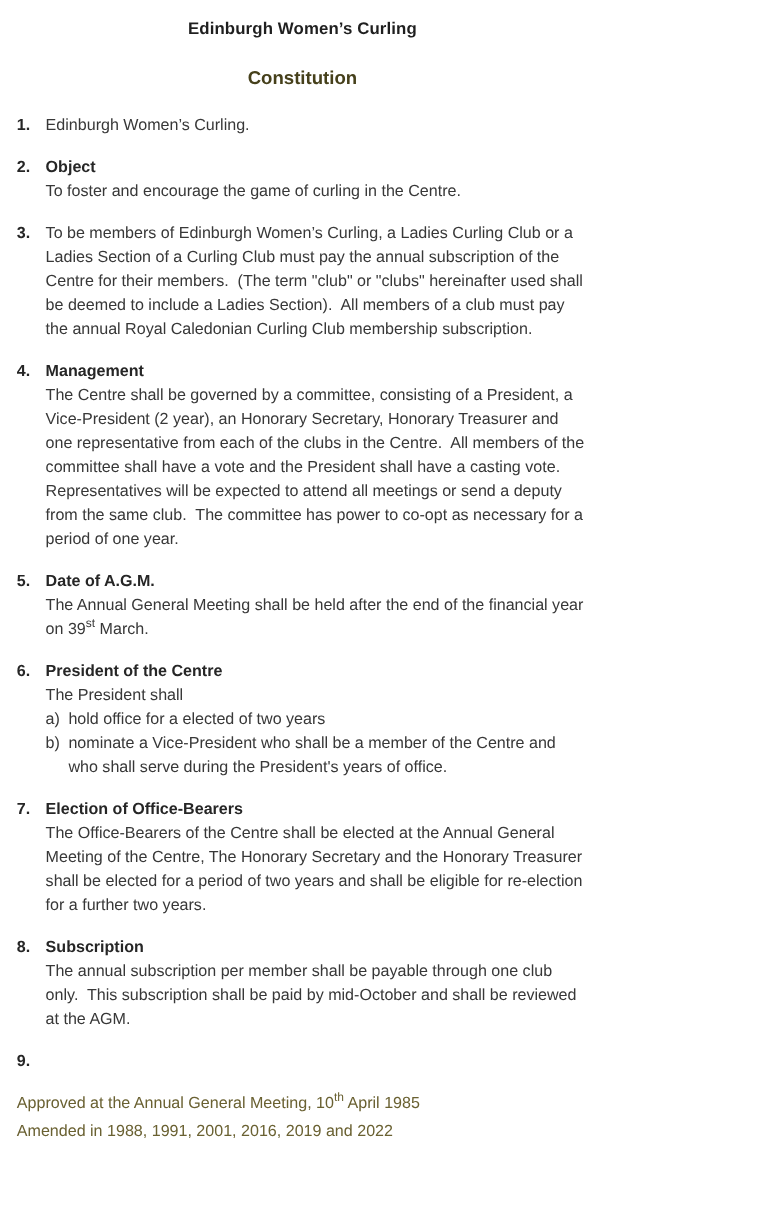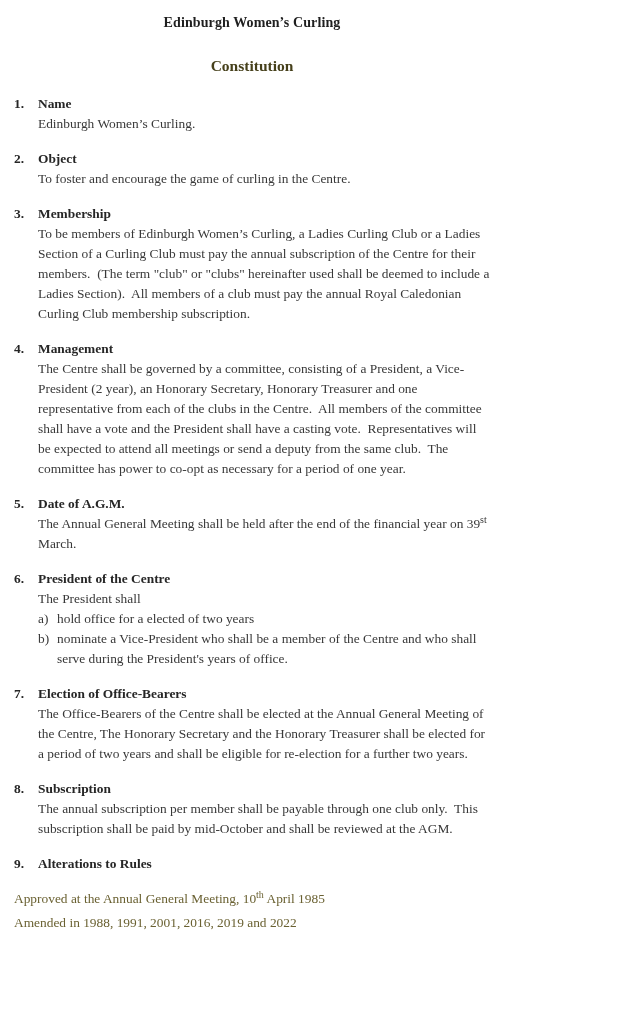--- a/index.html
+++ b/index.html
@@ -14,21 +14,20 @@
     width: 644px;
     min-height: 1023px;
     font-family: "Liberation Sans", "DejaVu Sans", sans-serif;
     color: var(--body-text);
   }
   .page {
     width: 516px;
     min-height: 1023px;
     padding: 15px 26px 20px 14px;
     background: #ffffff;
-    font-family: Liberation Serif, serif;
   }
   .doc-title {
     text-align: center;
     font-size: 14px;
     font-weight: bold;
     color: #1f1f1f;
     margin-bottom: 26px;
     letter-spacing: 0.1px;
   }
   .doc-subtitle {
@@ -82,37 +81,35 @@
 <body>
 
 <div class="page">
 
   <div class="doc-title">Edinburgh Women’s Curling</div>
   <div class="doc-subtitle">Constitution</div>
 
   <div class="section">
     <span class="sec-num">1.</span>
     <div class="sec-content">
-      <div class="sec-title">Name</div>
       <div class="sec-body">Edinburgh Women’s Curling.</div>
     </div>
   </div>
 
   <div class="section">
     <span class="sec-num">2.</span>
     <div class="sec-content">
       <div class="sec-title">Object</div>
       <div class="sec-body">To foster and encourage the game of curling in the Centre.</div>
     </div>
   </div>
 
   <div class="section">
     <span class="sec-num">3.</span>
     <div class="sec-content">
-      <div class="sec-title">Membership</div>
       <div class="sec-body">To be members of Edinburgh Women’s Curling, a Ladies Curling Club or a Ladies Section of a Curling Club must pay the annual subscription of the Centre for their members.  (The term "club" or "clubs" hereinafter used shall be deemed to include a Ladies Section).  All members of a club must pay the annual Royal Caledonian Curling Club membership subscription.</div>
     </div>
   </div>
 
   <div class="section">
     <span class="sec-num">4.</span>
     <div class="sec-content">
       <div class="sec-title">Management</div>
       <div class="sec-body">The Centre shall be governed by a committee, consisting of a President, a Vice-President (2 year), an Honorary Secretary, Honorary Treasurer and one representative from each of the clubs in the Centre.  All members of the committee shall have a vote and the President shall have a casting vote.  Representatives will be expected to attend all meetings or send a deputy from the same club.  The committee has power to co-opt as necessary for a period of one year.</div>
     </div>
@@ -156,21 +153,20 @@
     <span class="sec-num">8.</span>
     <div class="sec-content">
       <div class="sec-title">Subscription</div>
       <div class="sec-body">The annual subscription per member shall be payable through one club only.  This subscription shall be paid by mid-October and shall be reviewed at the AGM.</div>
     </div>
   </div>
 
   <div class="section">
     <span class="sec-num">9.</span>
     <div class="sec-content">
-      <div class="sec-title">Alterations to Rules</div>
     </div>
   </div>
 
   <div class="footer-line first"><span>Approved at the Annual General Meeting, 10</span><sup>th</sup><span> April 1985</span></div>
 
   <div class="footer-line">Amended in 1988, 1991, 2001, 2016, 2019 and 2022</div>
 
 </div>
 
 </body></html>

